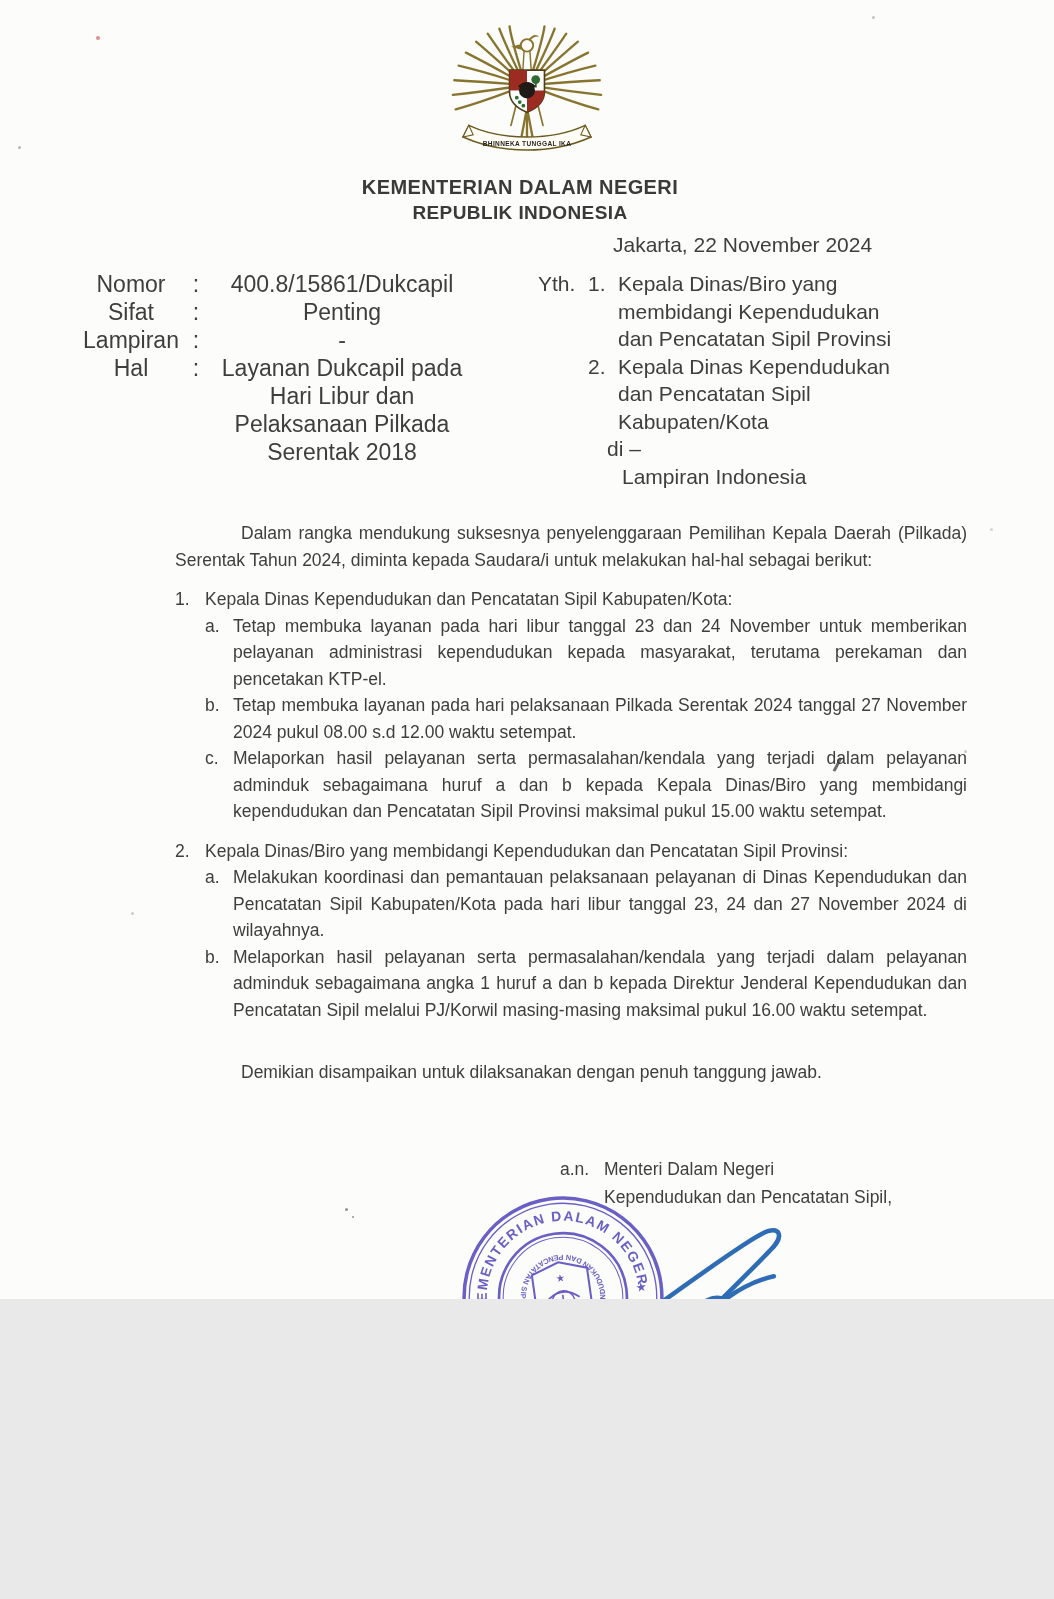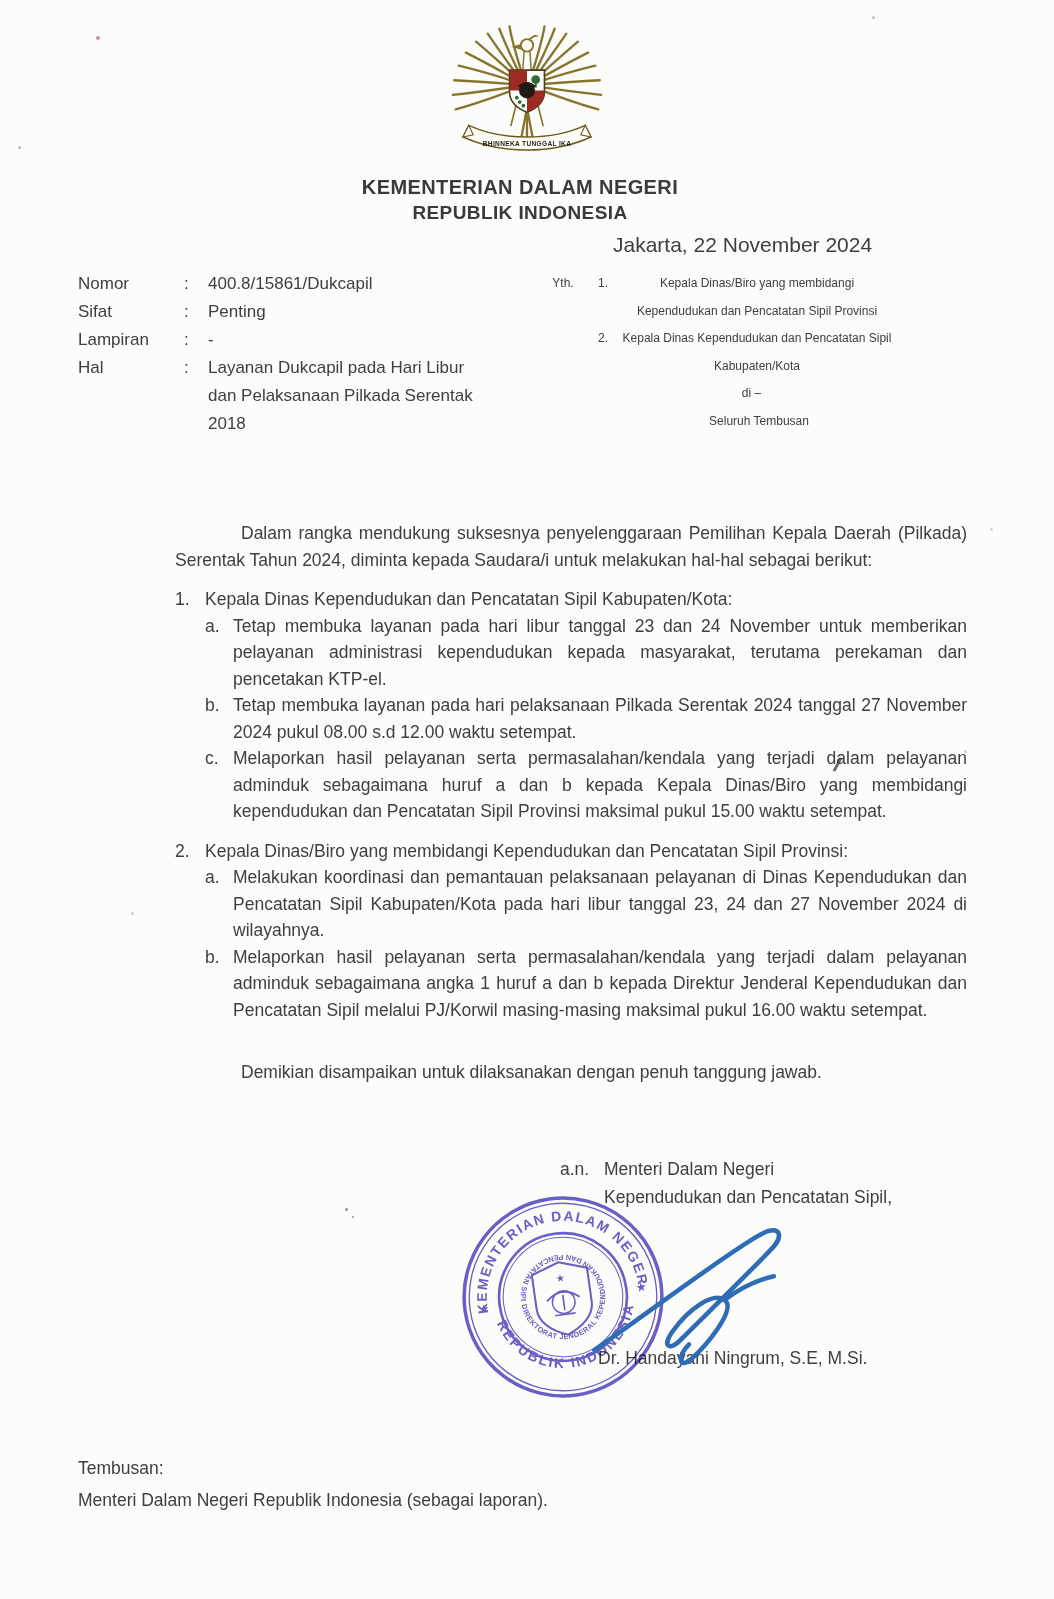--- a/index.html
+++ b/index.html
@@ -1,31 +1,31 @@
 <!DOCTYPE html>
 <html><head>
 <meta charset="utf-8">
 <style>
   html,body{margin:0;padding:0;background:#e9e9e9;}
   .page{
-    position:relative;width:1054px;height:1599px;margin:0 auto;
+    position:relative;width:1054px;height:1299px;margin:0 auto;
     background:#fcfcfa;overflow:hidden;
     font-family:"Liberation Sans",sans-serif;color:#3e3e3e;
   }
   
   .emblem{position:absolute;left:447px;top:6px;width:160px;height:166px;}
   .ministry{position:absolute;left:170px;top:176px;width:700px;text-align:center;font-weight:bold;color:#3a3a3a;}
   .ministry .l1{font-size:20px;letter-spacing:.4px;}
   .ministry .l2{font-size:19px;margin-top:3px;letter-spacing:.4px;}
   .date{position:absolute;left:613px;top:233px;font-size:21px;}
   
-  .meta{position:absolute;left:78px;top:270px;font-size:17px;line-height:28px;}
+  .meta{position:absolute;left:78px;top:270px;font-size:23px;line-height:28px;text-align:center;}
   .meta-row{display:grid;grid-template-columns:106px 24px 268px;align-items:start;}
   
-  .addressee{position:absolute;left:538px;top:270px;font-size:12px;line-height:27.5px;text-align:center;}
+  .addressee{position:absolute;left:538px;top:270px;font-size:21px;line-height:27.5px;}
   .addr-top{display:flex;}
   .yth{width:50px;flex:0 0 50px;}
   .recipient{display:grid;grid-template-columns:30px 278px;}
   .addr-di{margin-left:69px;}
   .addr-loc{margin-left:84px;}
   
   .letter-body{position:absolute;left:175px;top:520px;width:792px;font-size:17.5px;line-height:26.5px;text-align:justify;}
   .opening{margin:0 0 13px;text-indent:66px;}
   .item{display:grid;grid-template-columns:30px 1fr;margin-bottom:13px;}
   .subitem{display:grid;grid-template-columns:28px 1fr;}
@@ -131,21 +131,21 @@
           <span>1.</span>
           <span>Kepala Dinas/Biro yang membidangi Kependudukan dan Pencatatan Sipil Provinsi</span>
         </div>
         <div class="recipient">
           <span>2.</span>
           <span>Kepala Dinas Kependudukan dan Pencatatan Sipil Kabupaten/Kota</span>
         </div>
       </div>
     </div>
     <div class="addr-di">di –</div>
-    <div class="addr-loc">Seluruh Tembusan</div>
+    <div class="addr-loc">Lampiran Indonesia</div>
   </div>
 
   <div class="letter-body">
     <p class="opening">Dalam rangka mendukung suksesnya penyelenggaraan Pemilihan Kepala Daerah (Pilkada) Serentak Tahun 2024, diminta kepada Saudara/i untuk melakukan hal-hal sebagai berikut:</p>
 
     <div class="item">
       <span>1.</span>
       <div>
         <div>Kepala Dinas Kependudukan dan Pencatatan Sipil Kabupaten/Kota:</div>
         <div class="subitem">

